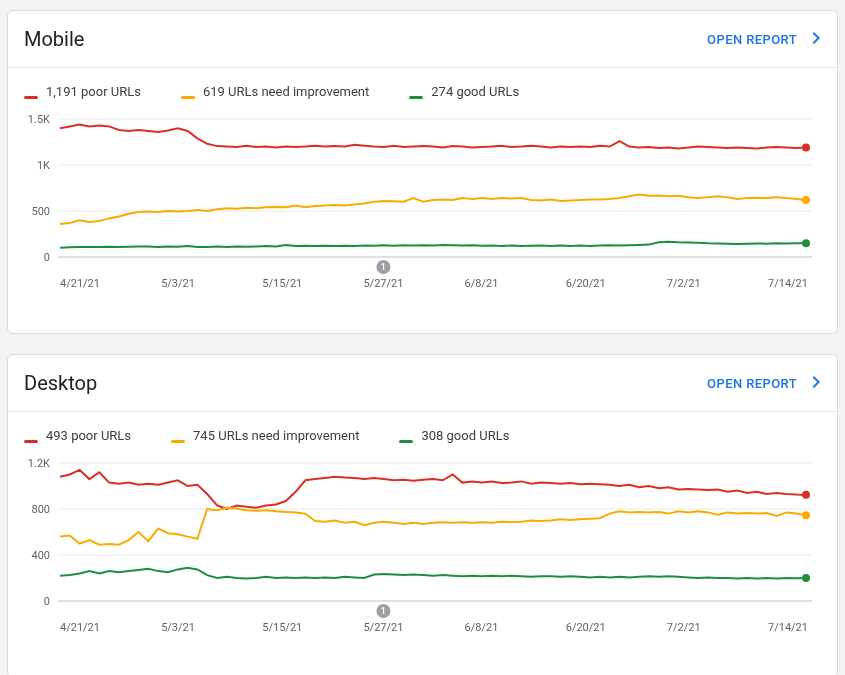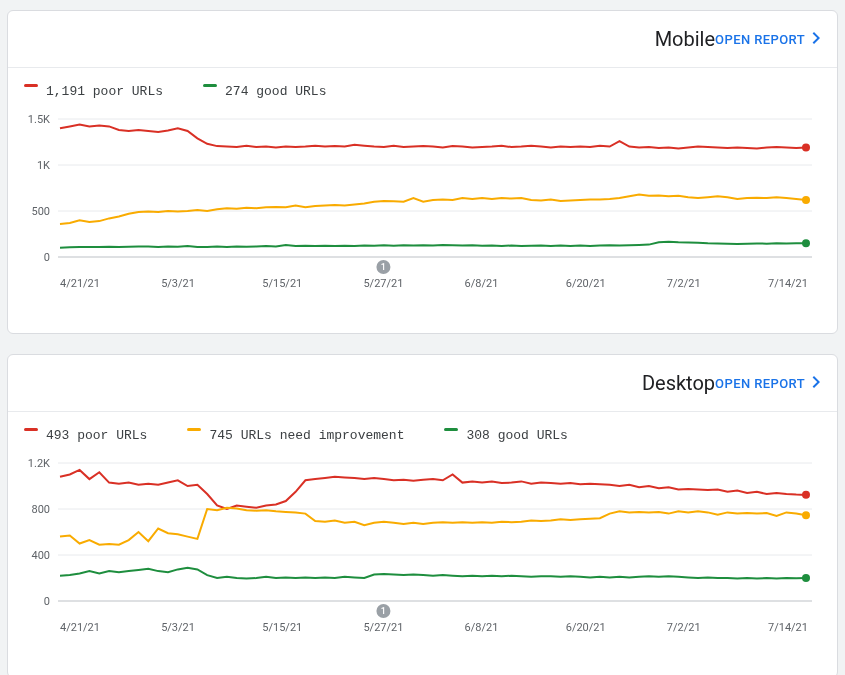--- a/index.html
+++ b/index.html
@@ -14,56 +14,55 @@
   .card {
     background: #fff;
     border: 1px solid #dadce0;
     border-radius: 6px;
     margin: 10px 7px 20px 7px;
     box-shadow: 0 0 0 rgba(0,0,0,0);
   }
   .card-header {
     display: flex;
     align-items: center;
-    justify-content: flex-end;
+    justify-content: space-between;
     padding: 16px 16px 8px 16px;
   }
   .card-title {
     font-size: 20px;
     font-weight: 400;
     color: #202124;
   }
   .open-report {
     color: #1a73e8;
     font-size: 13px;
     font-weight: 500;
     letter-spacing: .4px;
     cursor: pointer;
     display: flex;
     align-items: center;
-    gap: 6px;
+    gap: 14px;
     text-transform: uppercase;
   }
   .open-report svg { fill: #1a73e8; }
   .divider {
     border-top: 1px solid #e8eaed;
     margin: 8px 0 0 0;
   }
   .legend {
     display: flex;
     gap: 40px;
     padding: 16px 16px 8px 16px;
     font-size: 13px;
     color: #3c4043;
   }
   .legend-item {
     display: flex;
-    align-items: flex-start;
+    align-items: flex-end;
     gap: 8px;
-    font-family: Liberation Mono, monospace;
   }
   .swatch {
     width: 14px;
     height: 3px;
     border-radius: 2px;
   }
   .chart-wrap {
     padding: 0 16px 26px 16px;
     position: relative;
   }
@@ -113,20 +112,24 @@
             <path d="M0.6 10.6L5.2 6 0.6 1.4 2 0l6 6-6 6z"></path>
           </svg>
       </span>
     </div>
   </div>
   <div class="divider"></div>
   <div class="legend">
     <div class="legend-item">
       <span class="swatch" style="background:#d93025"></span>
       <span>1,191 poor URLs</span>
+    </div>
+    <div class="legend-item">
+      <span class="swatch" style="background:#f9ab00"></span>
+      <span>619 URLs need improvement</span>
     </div>
     <div class="legend-item">
       <span class="swatch" style="background:#1e8e3e"></span>
       <span>274 good URLs</span>
     </div>
   </div>
   <div class="chart-wrap">
     <svg class="chart" id="chart-0" width="796" height="200">
         <text x="26" y="154" class="axis-tick" text-anchor="end">0</text>
         <line x1="34" y1="104" x2="788" y2="104" class="grid-line"></line>

